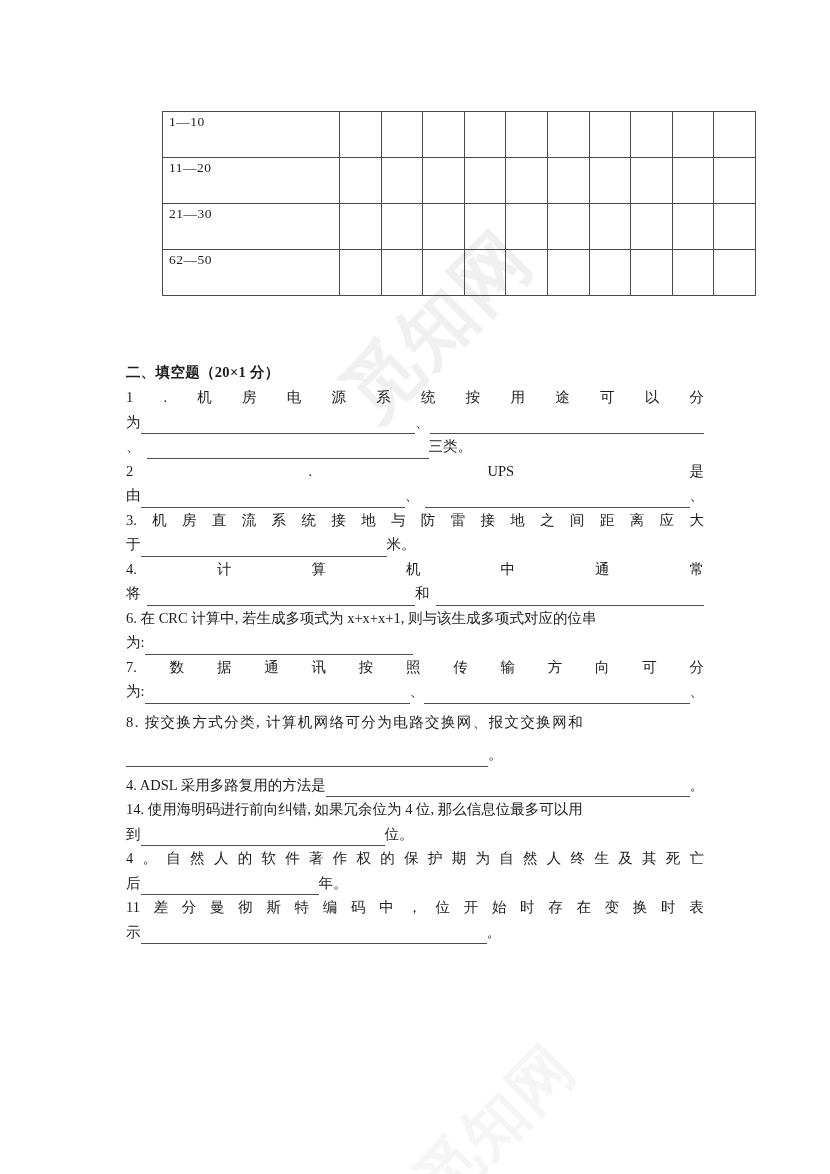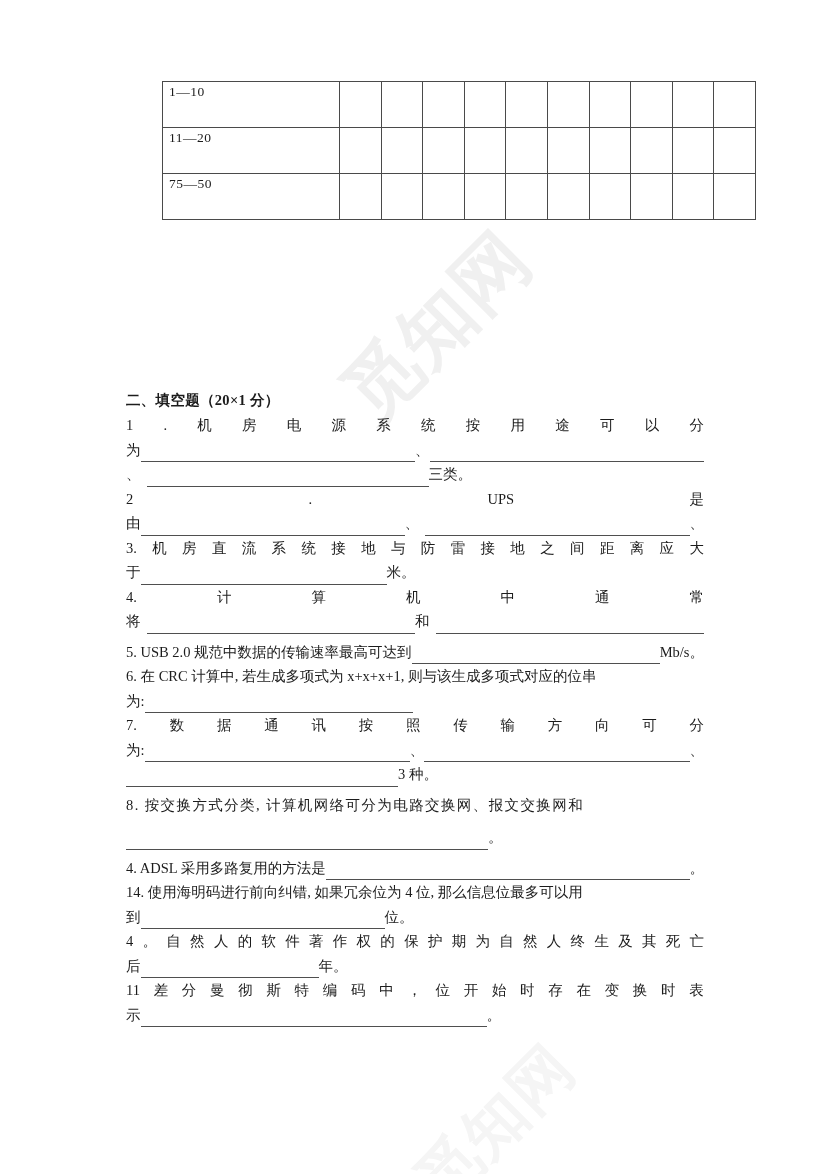--- a/index.html
+++ b/index.html
@@ -52,21 +52,21 @@
   .page {
     position: absolute;
     inset: 0;
     z-index: 1;
   }
 
   
   .answer-table-wrap {
     position: absolute;
     left: 126px;
-    top: 81px;
+    top: 111px;
     width: 576px;
     padding-left: 36px;
   }
   table.answer-table {
     border-collapse: collapse;
     width: 576px;
     table-layout: fixed;
   }
   table.answer-table td {
     border: 1px solid #4a4a4a;
@@ -85,21 +85,20 @@
     padding: 0;
   }
 
   
   .body-text {
     position: absolute;
     left: 126px;
     top: 362px;
     width: 578px;
     font-size: 14.5px;
-    margin-top: 28px;
   }
   .sec-heading {
     font-weight: 700;
     font-size: 14.5px;
     line-height: 21px;
     letter-spacing: 0.3px;
     margin: 0 0 2px 0;
   }
 
   .q {
@@ -166,21 +165,34 @@
           <td class="blank-cell"></td>
           <td class="blank-cell"></td>
           <td class="blank-cell"></td>
           <td class="blank-cell"></td>
           <td class="blank-cell"></td>
           <td class="blank-cell"></td>
           <td class="blank-cell"></td>
           <td class="blank-cell"></td>
         </tr>
         <tr>
-          <td class="range-cell">75—50</td>
+          <td class="range-cell">21—30</td>
+          <td class="blank-cell"></td>
+          <td class="blank-cell"></td>
+          <td class="blank-cell"></td>
+          <td class="blank-cell"></td>
+          <td class="blank-cell"></td>
+          <td class="blank-cell"></td>
+          <td class="blank-cell"></td>
+          <td class="blank-cell"></td>
+          <td class="blank-cell"></td>
+          <td class="blank-cell"></td>
+        </tr>
+        <tr>
+          <td class="range-cell">62—50</td>
           <td class="blank-cell"></td>
           <td class="blank-cell"></td>
           <td class="blank-cell"></td>
           <td class="blank-cell"></td>
           <td class="blank-cell"></td>
           <td class="blank-cell"></td>
           <td class="blank-cell"></td>
           <td class="blank-cell"></td>
           <td class="blank-cell"></td>
           <td class="blank-cell"></td>
@@ -284,27 +296,20 @@
       <div class="row">
         <span>将</span>
         <span class="gap6"></span>
         <span class="blank grow" style="max-width:286px"></span>
         <span>和</span>
         <span class="gap6"></span>
         <span class="blank grow"></span>
       </div>
     </div>
 
-    <div class="q space-above">
-      <div class="row">
-        <span>5. USB 2.0 规范中数据的传输速率最高可达到</span>
-        <span class="blank grow"></span>
-        <span>Mb/s。</span>
-      </div>
-    </div>
 
     <div class="q">
       <div class="runline">6. 在 CRC 计算中, 若生成多项式为 x+x+x+1, 则与该生成多项式对应的位串</div>
       <div class="row">
         <span>为:</span>
         <span class="blank" style="width:268px"></span>
       </div>
     </div>
 
     <div class="q">
@@ -322,24 +327,20 @@
         <span>向</span>
         <span>可</span>
         <span>分</span>
       </div>
       <div class="row">
         <span>为:</span>
         <span class="blank grow" style="max-width:284px"></span>
         <span>、</span>
         <span class="blank grow"></span>
         <span>、</span>
-      </div>
-      <div class="row">
-        <span class="blank" style="width:272px"></span>
-        <span>3 种。</span>
       </div>
     </div>
 
     <div class="q space-above">
       <div class="runline wide">8. 按交换方式分类, 计算机网络可分为电路交换网、报文交换网和</div>
       <div class="row" style="margin-top:8px">
         <span class="blank" style="width:362px"></span>
         <span>。</span>
       </div>
     </div>

